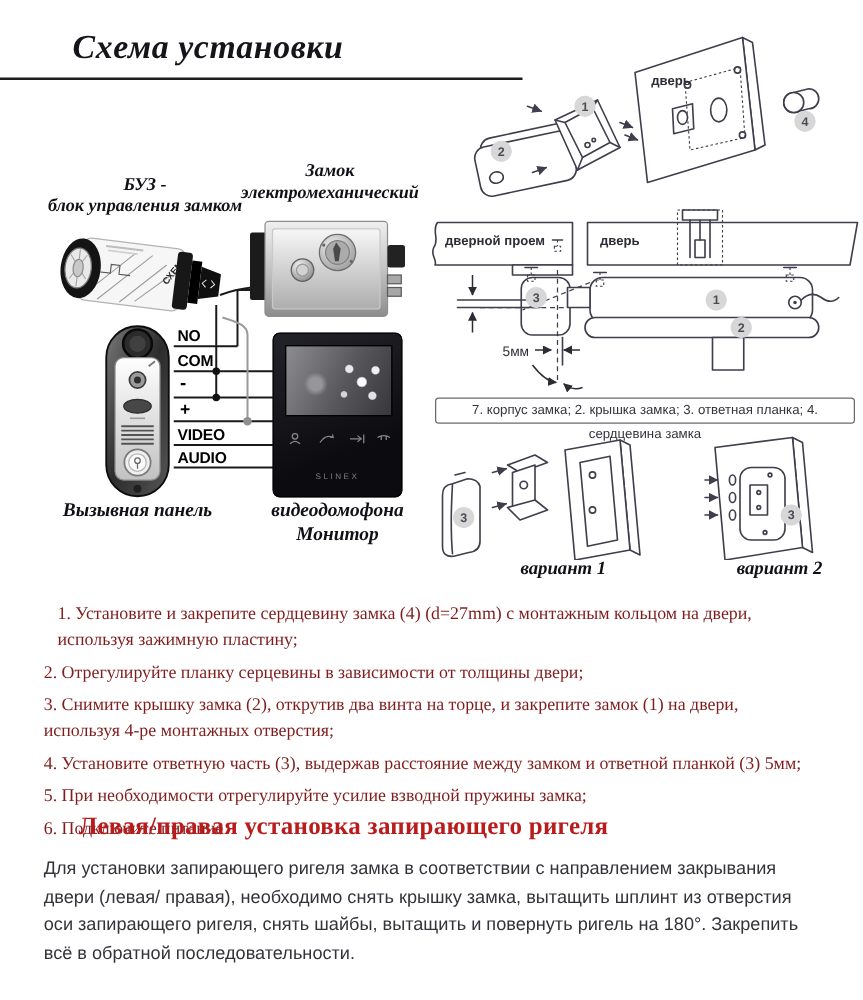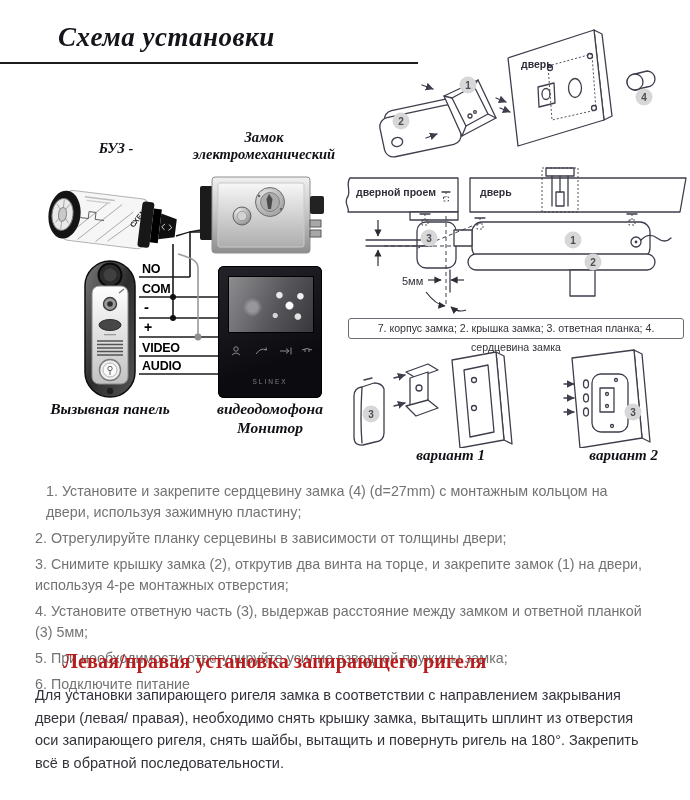--- a/index.html
+++ b/index.html
@@ -20,21 +20,21 @@
   svg .dash{stroke:#3e3e4c;stroke-width:1;fill:none;stroke-dasharray:4 3;}
   svg .fine{stroke:#3e3e4c;stroke-width:.9;fill:none;stroke-dasharray:2 2;}
   svg .badge circle{fill:#d7d7d7;}
   svg .badge text{font:bold 10px "Liberation Sans",sans-serif;fill:#4c4c55;text-anchor:middle;}
   svg .dlabel{font:bold 10.5px "Liberation Sans",sans-serif;fill:#2e2e38;}
   svg .dim{font:11px "Liberation Sans",sans-serif;fill:#2e2e38;}
   .caption-box{left:348px;top:318px;width:334px;height:19px;border:1px solid #6a6a72;border-radius:3px;
                font-size:10.6px;color:#33333b;text-align:center;line-height:19px;}
   .variant-label{font:italic bold 15px "Liberation Serif",serif;color:#101016;text-align:right;}
   
-  .instructions{left:35px;top:481px;width:617px;font-size:14.3px;line-height:21px;color:#737373;}
+  .instructions{left:35px;top:481px;width:617px;font-size:14.3px;line-height:21px;color:#7f1d1d;font-family:Liberation Serif, serif;}
   .inst{margin:0 0 5px 0;}
   .inst.first{padding-left:11px;}
   .h2{left:35px;top:650px;font:bold 20px "Liberation Serif",serif;color:#b91c1c;letter-spacing:.2px;margin-left:28px;}
   .body-par{left:35px;top:684px;width:622px;font-size:14.5px;line-height:22.5px;color:#33333b;}
   
   .monitor{left:218px;top:266px;width:104px;height:132px;border-radius:6px;
            background:linear-gradient(160deg,#23232a,#0c0c10 70%);box-shadow:inset 0 0 0 1px #000;}
   .monitor .screen{position:absolute;left:10px;top:10px;width:84px;height:55px;border:1px solid #000;
     background:
       radial-gradient(circle 6px at 72% 52%, #fdfdfd 55%, rgba(255,255,255,0) 75%),
@@ -51,20 +51,21 @@
 </head>
 <body>
 
 <div class="page">
 
   <div class="abs title">Схема установки</div>
   <div class="abs title-rule"></div>
 
   <div class="abs dev-label" style="left:30px;top:112px;width:172px;margin-top:28px;">
     <div>БУЗ -</div>
+    <div>блок управления замком</div>
   </div>
   <div class="abs dev-label big" style="left:25px;top:399px;width:170px;">Вызывная панель</div>
   <div class="abs dev-label" style="left:190px;top:129px;width:148px;">
     <div>Замок</div>
     <div>электромеханический</div>
   </div>
   <div class="abs dev-label big" style="left:200px;top:399px;width:140px;">
     <div>видеодомофона</div>
     <div>Монитор</div>
   </div>

